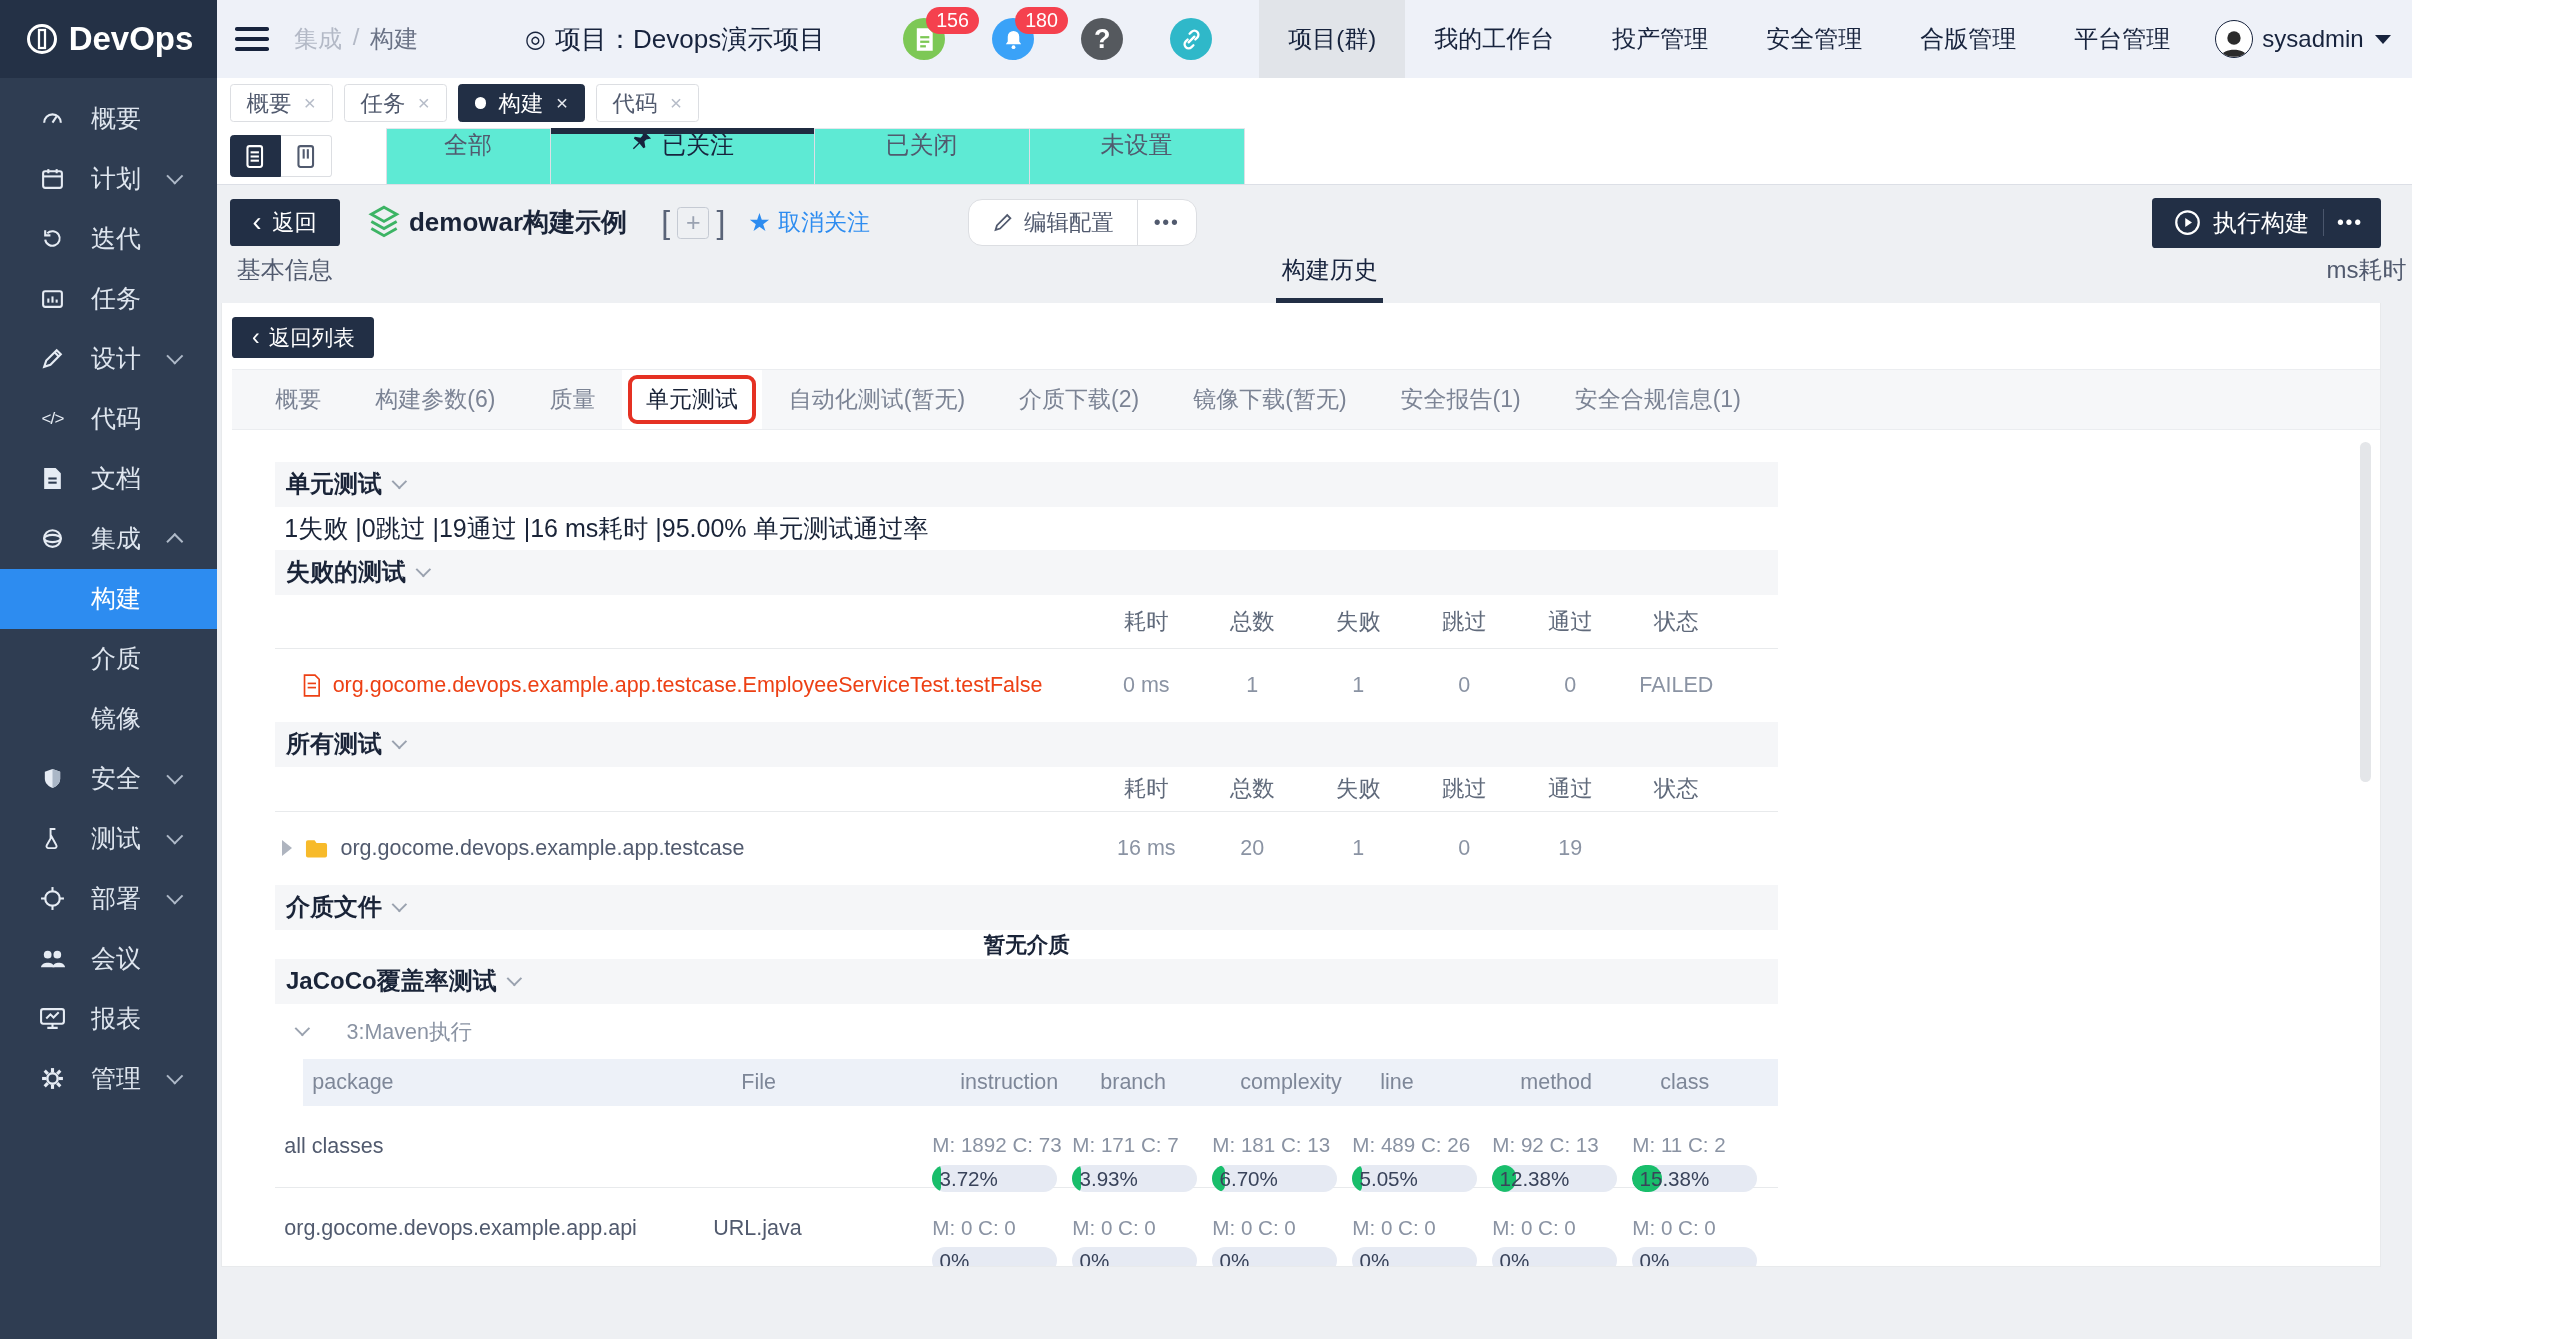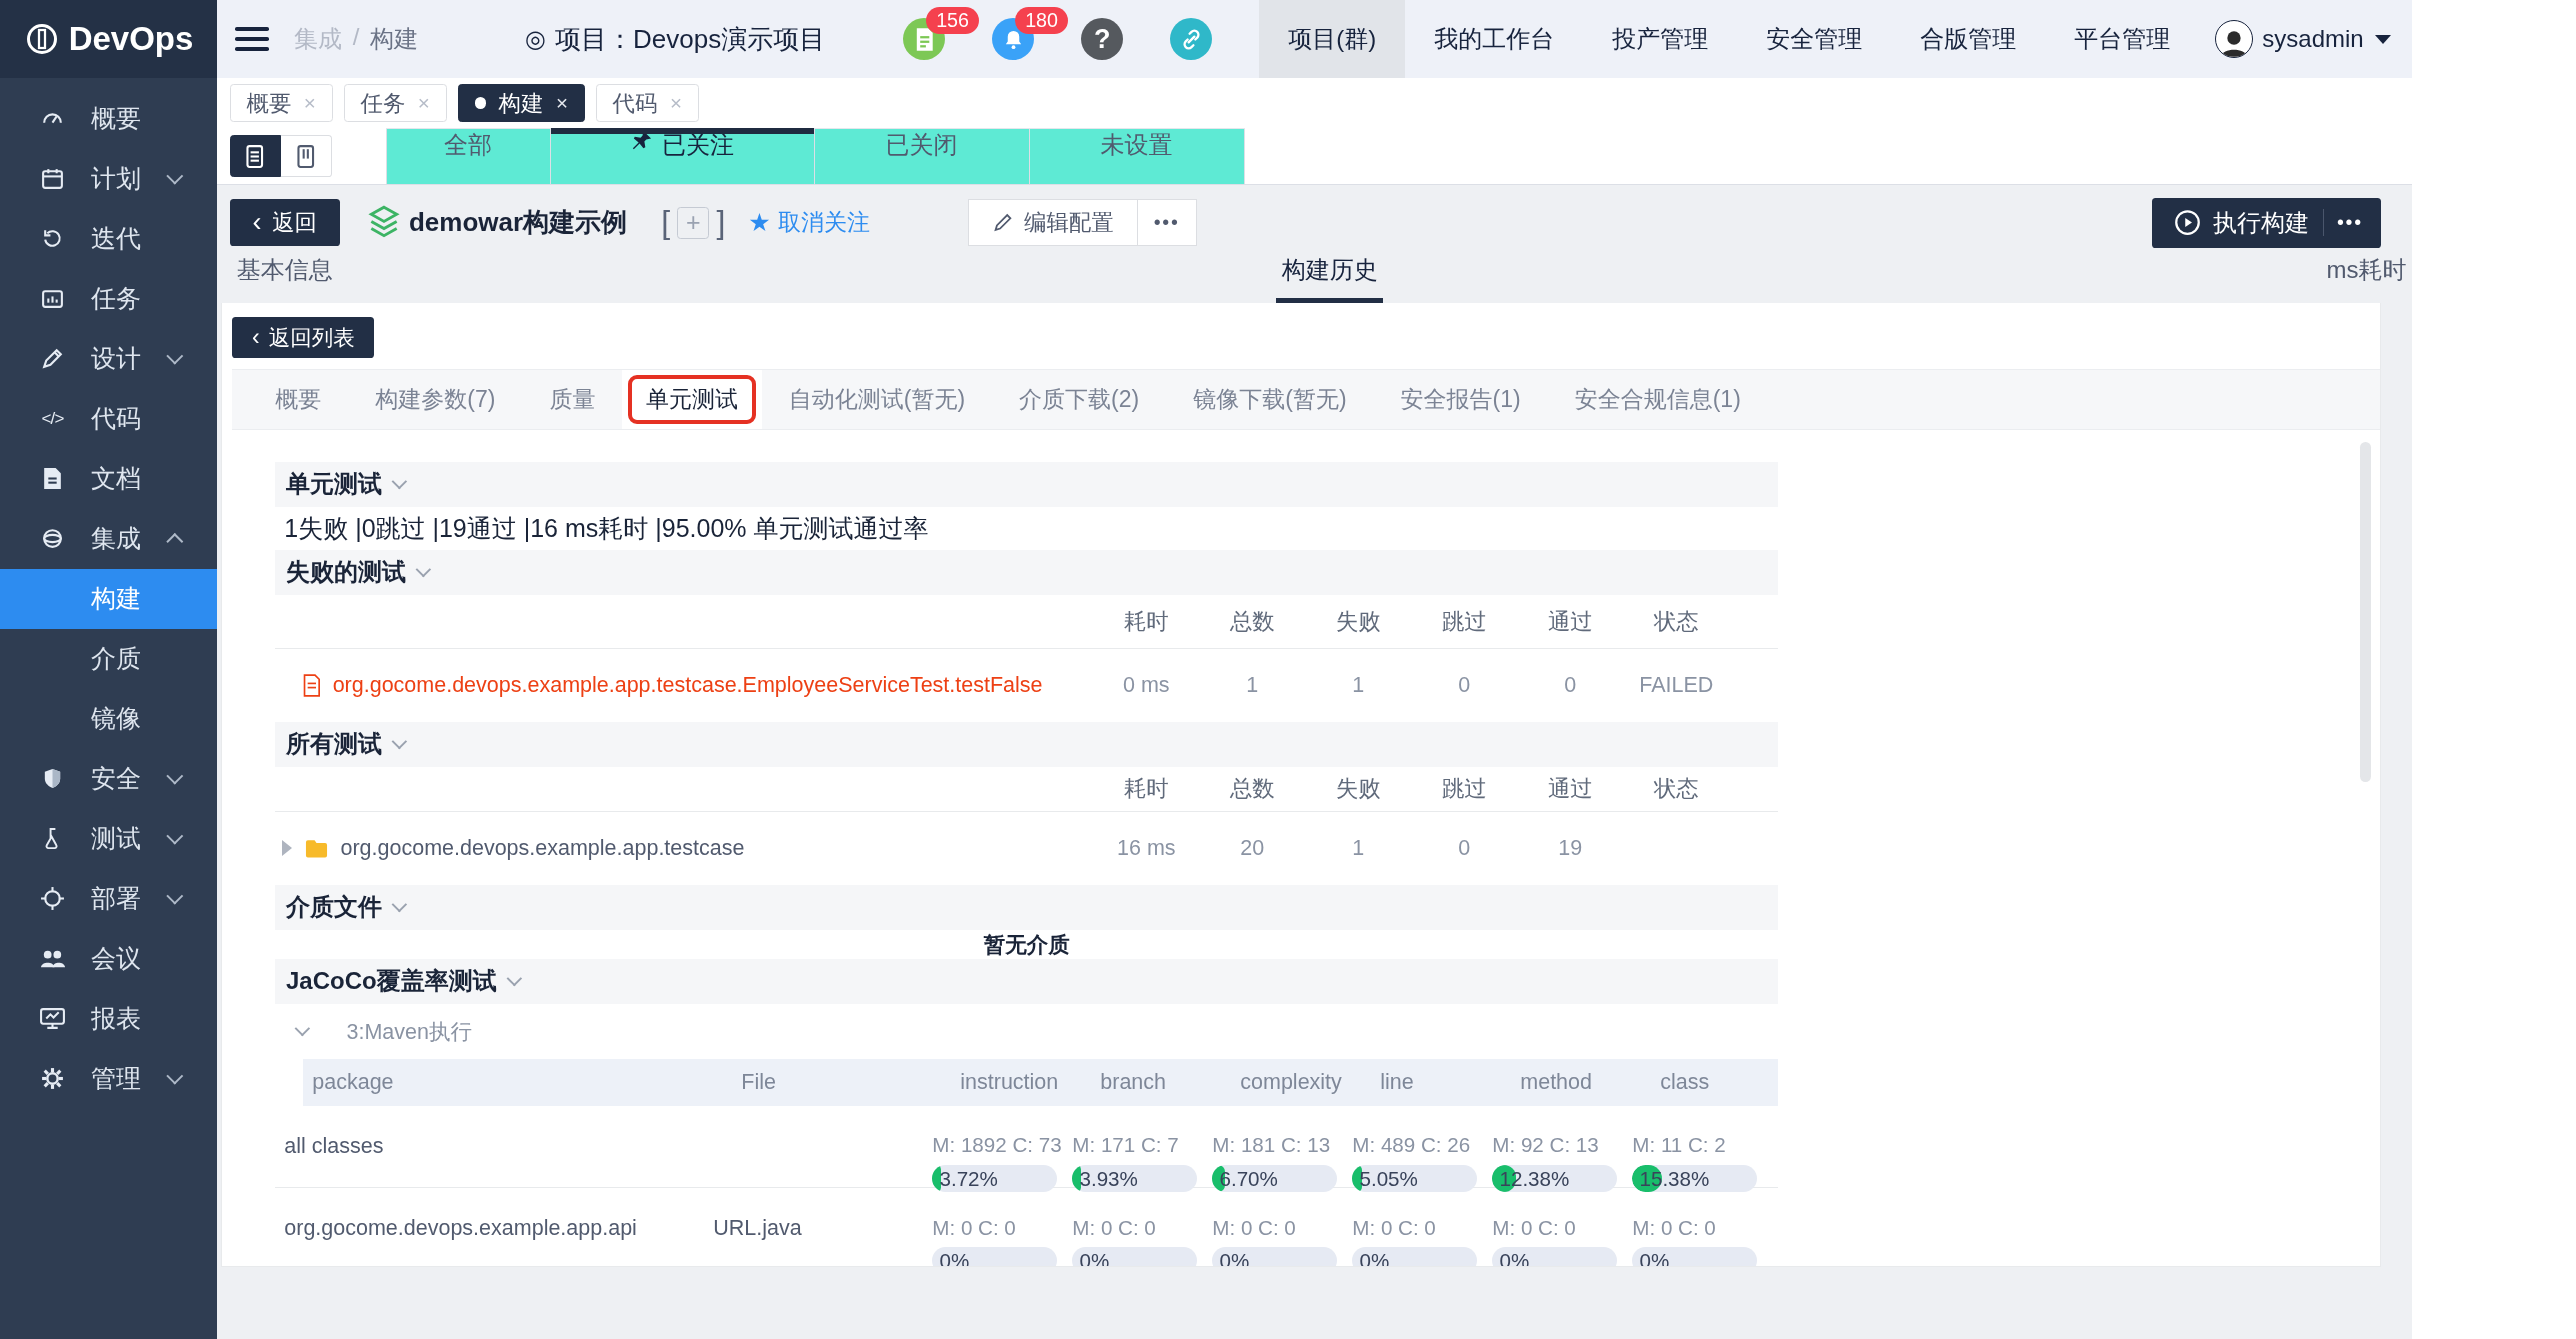--- a/index.html
+++ b/index.html
@@ -69,21 +69,21 @@
   .buildhead { flex:0 0 63px; display:flex; align-items:center; padding:12.5px 31px 0 12.5px; }
   .btn-dark { background:#222f45; color:#fff; border-radius:3.6px; display:flex; align-items:center; cursor:pointer; }
   .back-btn { height:47px; padding:0 23px; font-size:22.4px; gap:10.7px; }
   .back-arrow { font-size:27px; line-height:1; }
   .stack-ic { margin-left:25px; }
   .bh-title { margin-left:6px; font-size:26px; font-weight:bold; color:#1a2438; }
   .bracket { margin-left:34px; display:flex; align-items:center; gap:7.2px; font-size:32px; color:#5a6478; }
   .plusbox { width:32px; height:32px; border:0.9px solid #c5cad3; border-radius:3.6px; color:#9aa2b1; font-size:25px; display:flex; align-items:center; justify-content:center; cursor:pointer; }
   .star { margin-left:23px; color:#2d8cf0; font-size:25px; }
   .unfollow { margin-left:7.2px; color:#2d8cf0; font-size:23px; cursor:pointer; }
-  .edit-group { margin-left:98px; height:47px; background:#fff; border:0.9px solid #dcdee2; border-radius:0; display:flex; align-items:stretch; }
+  .edit-group { margin-left:98px; height:47px; background:#fff; border:0.9px solid #dcdee2; border-radius:14px; display:flex; align-items:stretch; }
   .edit-main { display:flex; align-items:center; gap:10.7px; padding:0 23px; font-size:22.4px; color:#515a6e; cursor:pointer; }
   .edit-more { display:flex; align-items:center; padding:0 16px; border-left:0.9px solid #dcdee2; color:#515a6e; font-size:19.7px; letter-spacing:1.8px; cursor:pointer; }
   .bh-spacer { flex:1; }
   .run-btn { height:50px; font-size:24px; }
   .run-main { display:flex; align-items:center; gap:12.5px; padding:0 9px 0 21.5px; }
   .run-divider { width:0.9px; height:27px; background:#4a566c; margin:0 5.4px; }
   .run-more { padding:0 18px 0 7.2px; font-size:19.7px; letter-spacing:1.8px; }
 
   
   .subtabs { flex:0 0 55px; display:flex; gap:59px; padding-left:14.3px; align-items:flex-end;justify-content:space-between; }
@@ -493,21 +493,21 @@
       </div>
 
       <section class="panel">
         <div class="btn-dark backlist-btn">
           <span class="back-arrow" style="font-size:23px">‹</span>
           <span>返回列表</span>
         </div>
 
         <div class="dtabs">
           <div class="dtab">概要</div>
-          <div class="dtab">构建参数(7)</div>
+          <div class="dtab">构建参数(6)</div>
           <div class="dtab">质量</div>
           <div class="dtab active">
               <span class="redbox">单元测试</span>
             </div>
           <div class="dtab">自动化测试(暂无)</div>
           <div class="dtab">介质下载(2)</div>
           <div class="dtab">镜像下载(暂无)</div>
           <div class="dtab">安全报告(1)</div>
           <div class="dtab">安全合规信息(1)</div>
         </div>

